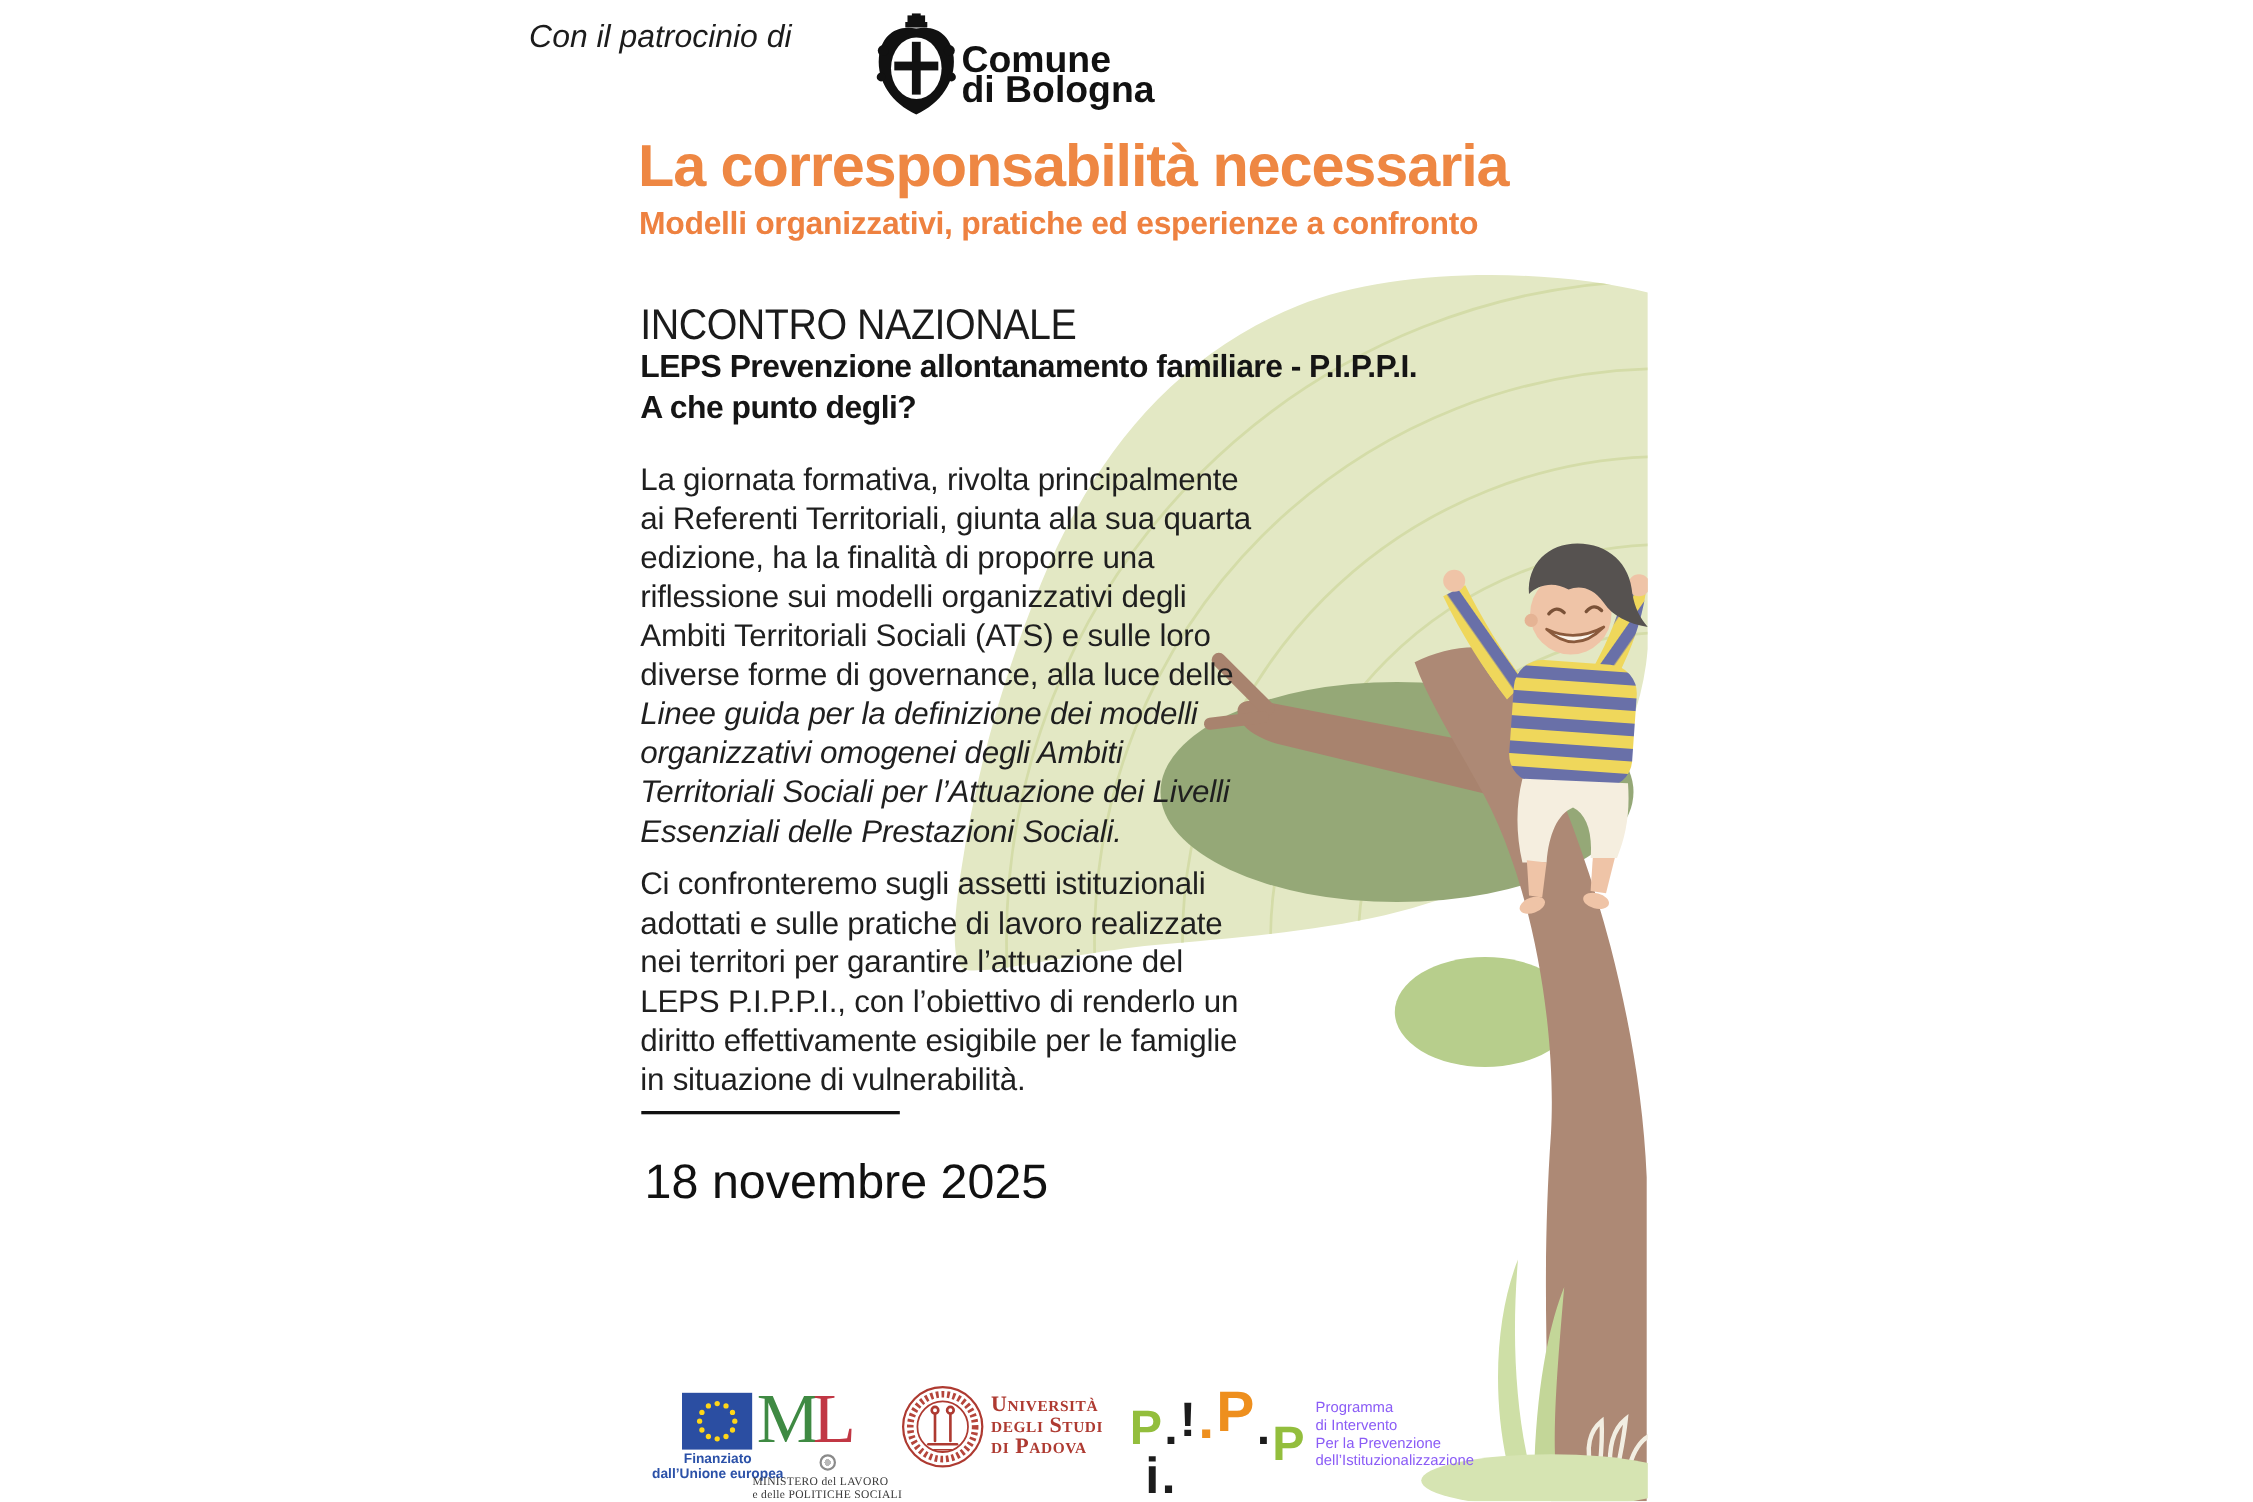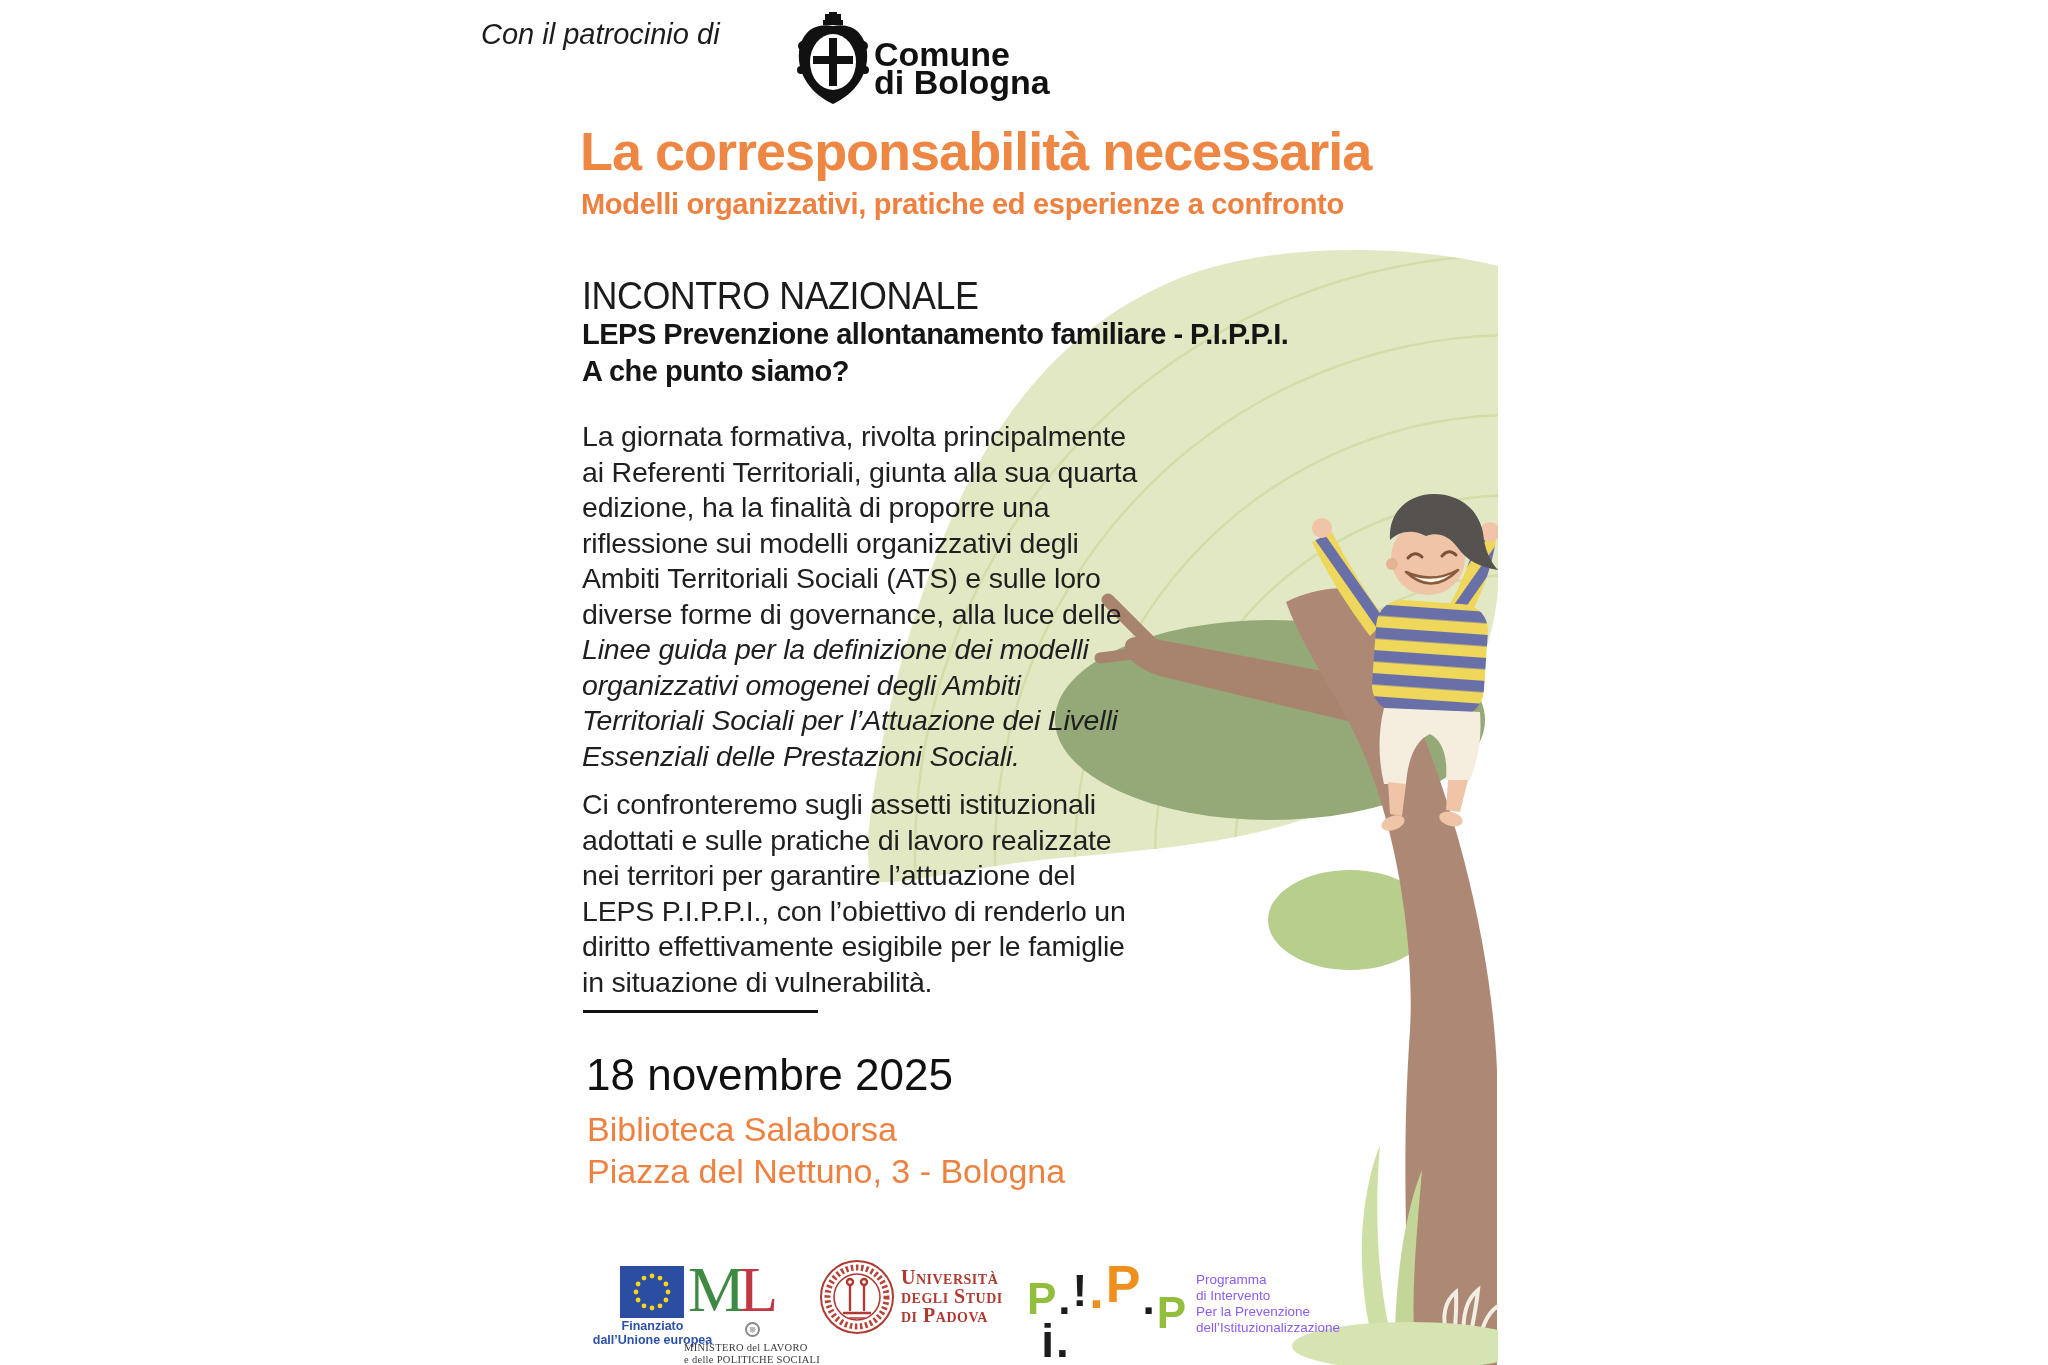--- a/index.html
+++ b/index.html
@@ -161,21 +161,21 @@
     <rect x="20" y="44" width="40" height="8" fill="#111"></rect>
   </svg>
   <div class="abs comune-name pre">Comune
 di Bologna</div>
 
   <div class="abs title">La corresponsabilità necessaria</div>
   <div class="abs subtitle">Modelli organizzativi, pratiche ed esperienze a confronto</div>
 
   <div class="abs kicker">INCONTRO NAZIONALE</div>
   <div class="abs meeting pre">LEPS Prevenzione allontanamento familiare - P.I.P.P.I.
-A che punto siamo?</div>
+A che punto degli?</div>
 
   <div class="abs para p1 pre">La giornata formativa, rivolta principalmente
 ai Referenti Territoriali, giunta alla sua quarta
 edizione, ha la finalità di proporre una
 riflessione sui modelli organizzativi degli
 Ambiti Territoriali Sociali (ATS) e sulle loro
 diverse forme di governance, alla luce delle</div>
   <div class="abs para p1i pre">Linee guida  per la definizione dei modelli
 organizzativi omogenei degli Ambiti
 Territoriali Sociali per l’Attuazione dei Livelli
@@ -183,24 +183,20 @@
   <div class="abs para p2 pre">Ci confronteremo sugli assetti istituzionali
 adottati e sulle pratiche di lavoro realizzate
 nei territori per garantire l’attuazione del
 LEPS P.I.P.P.I., con l’obiettivo di renderlo un
 diritto effettivamente esigibile per le famiglie
 in situazione di vulnerabilità.</div>
 
   <div class="abs divider"></div>
 
   <div class="abs date">18 novembre 2025</div>
-  <div class="abs venue">
-    <div>Biblioteca Salaborsa</div>
-    <div>Piazza del Nettuno, 3 - Bologna</div>
-  </div>
 
   <svg class="abs eu-flag" width="64" height="52" viewBox="0 0 64 52">
     <rect width="64" height="52" fill="#2B4EA2"></rect>
     <g fill="#FFD617">
       <circle cx="32" cy="10" r="2.4"></circle>
         <circle cx="40" cy="12.1" r="2.4"></circle>
         <circle cx="45.9" cy="18" r="2.4"></circle>
       <circle cx="48" cy="26" r="2.4"></circle>
         <circle cx="45.9" cy="34" r="2.4"></circle>
         <circle cx="40" cy="39.9" r="2.4"></circle>

